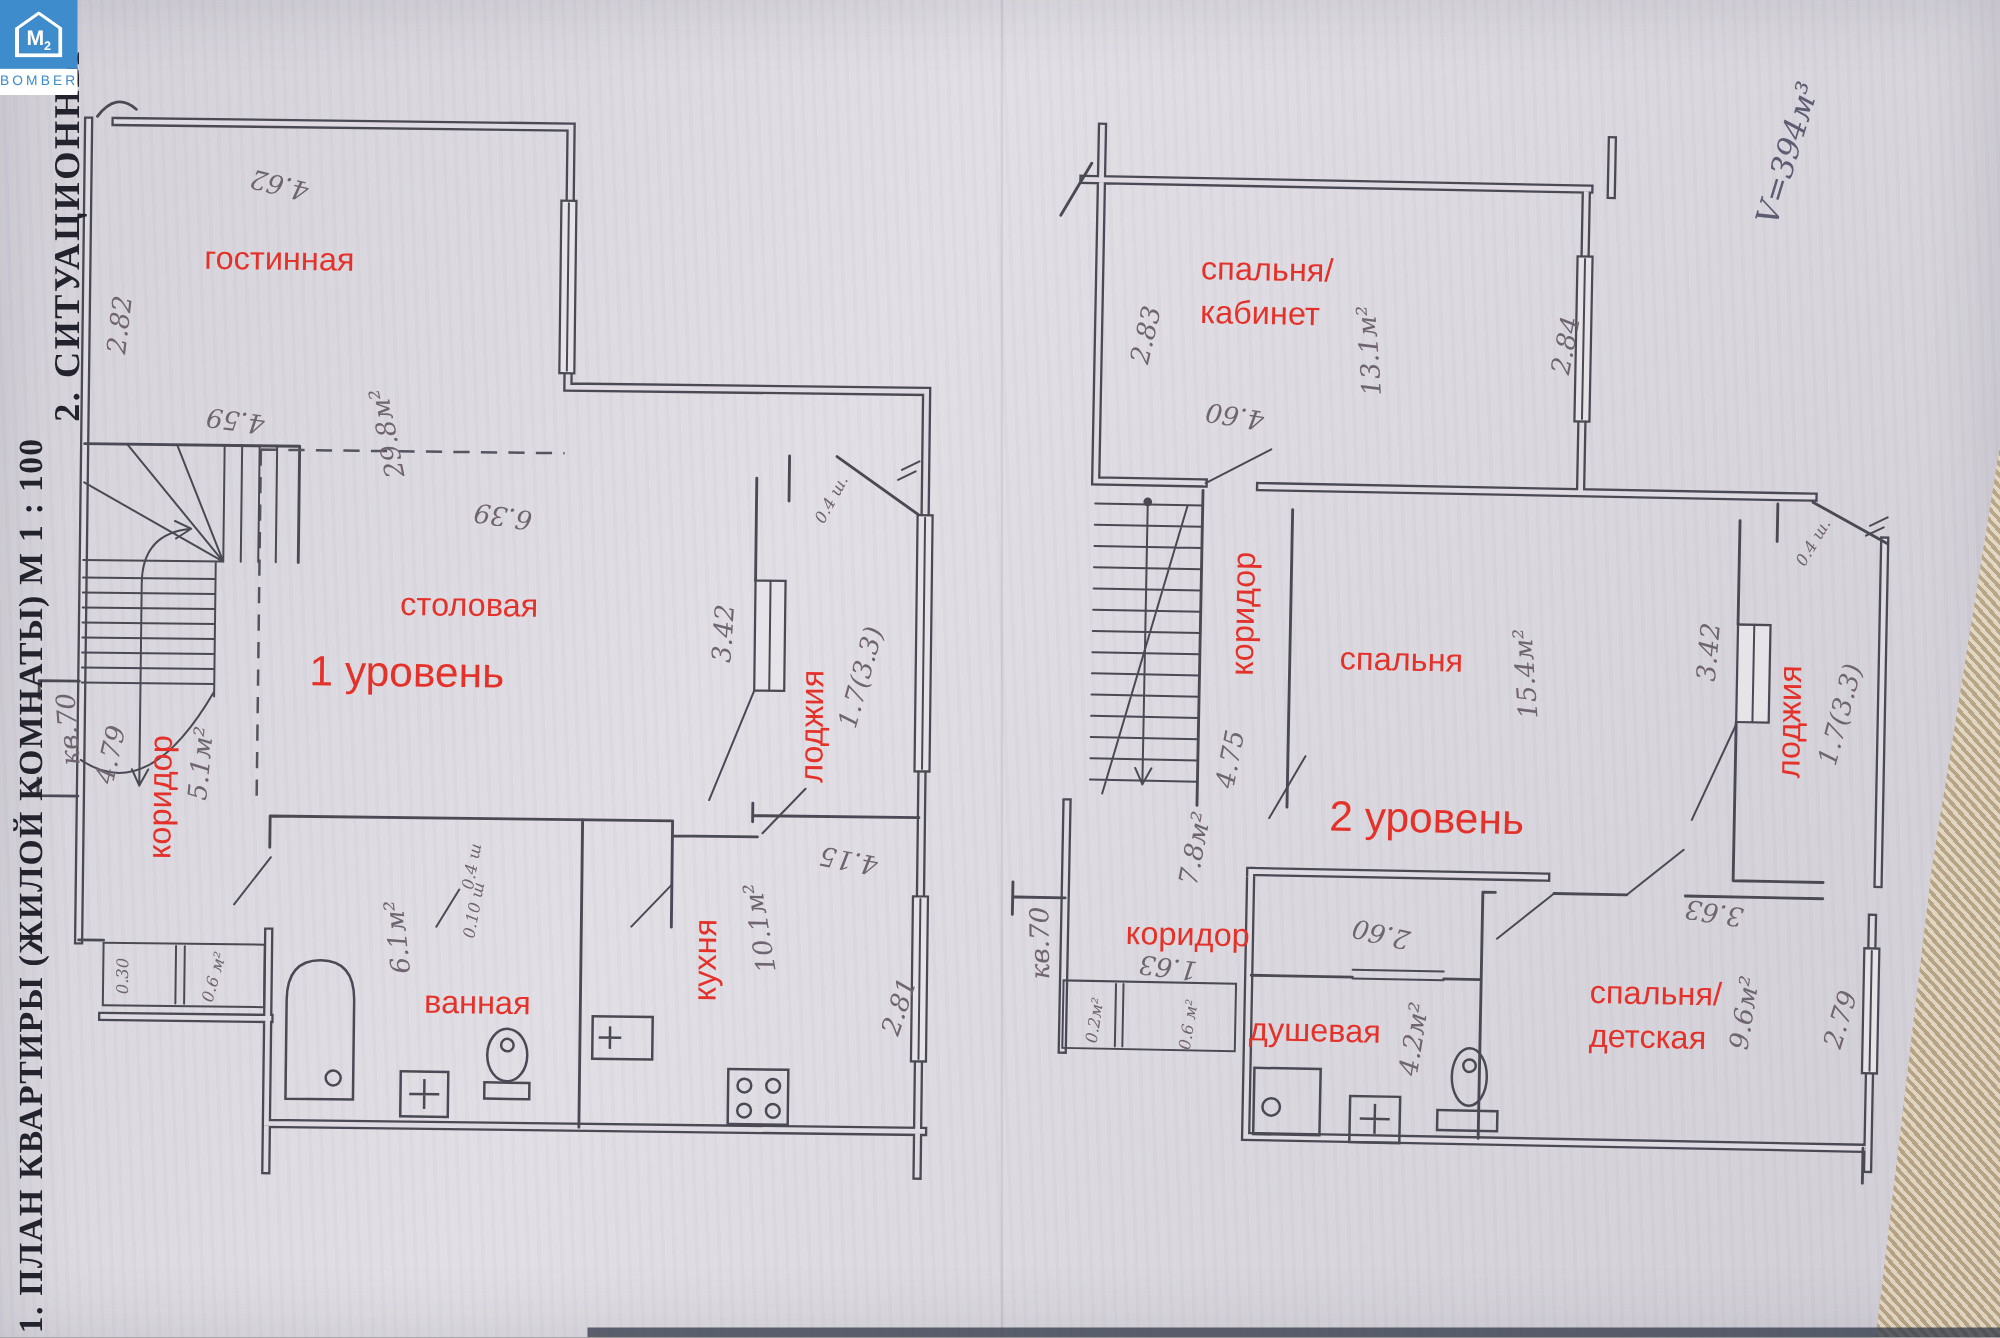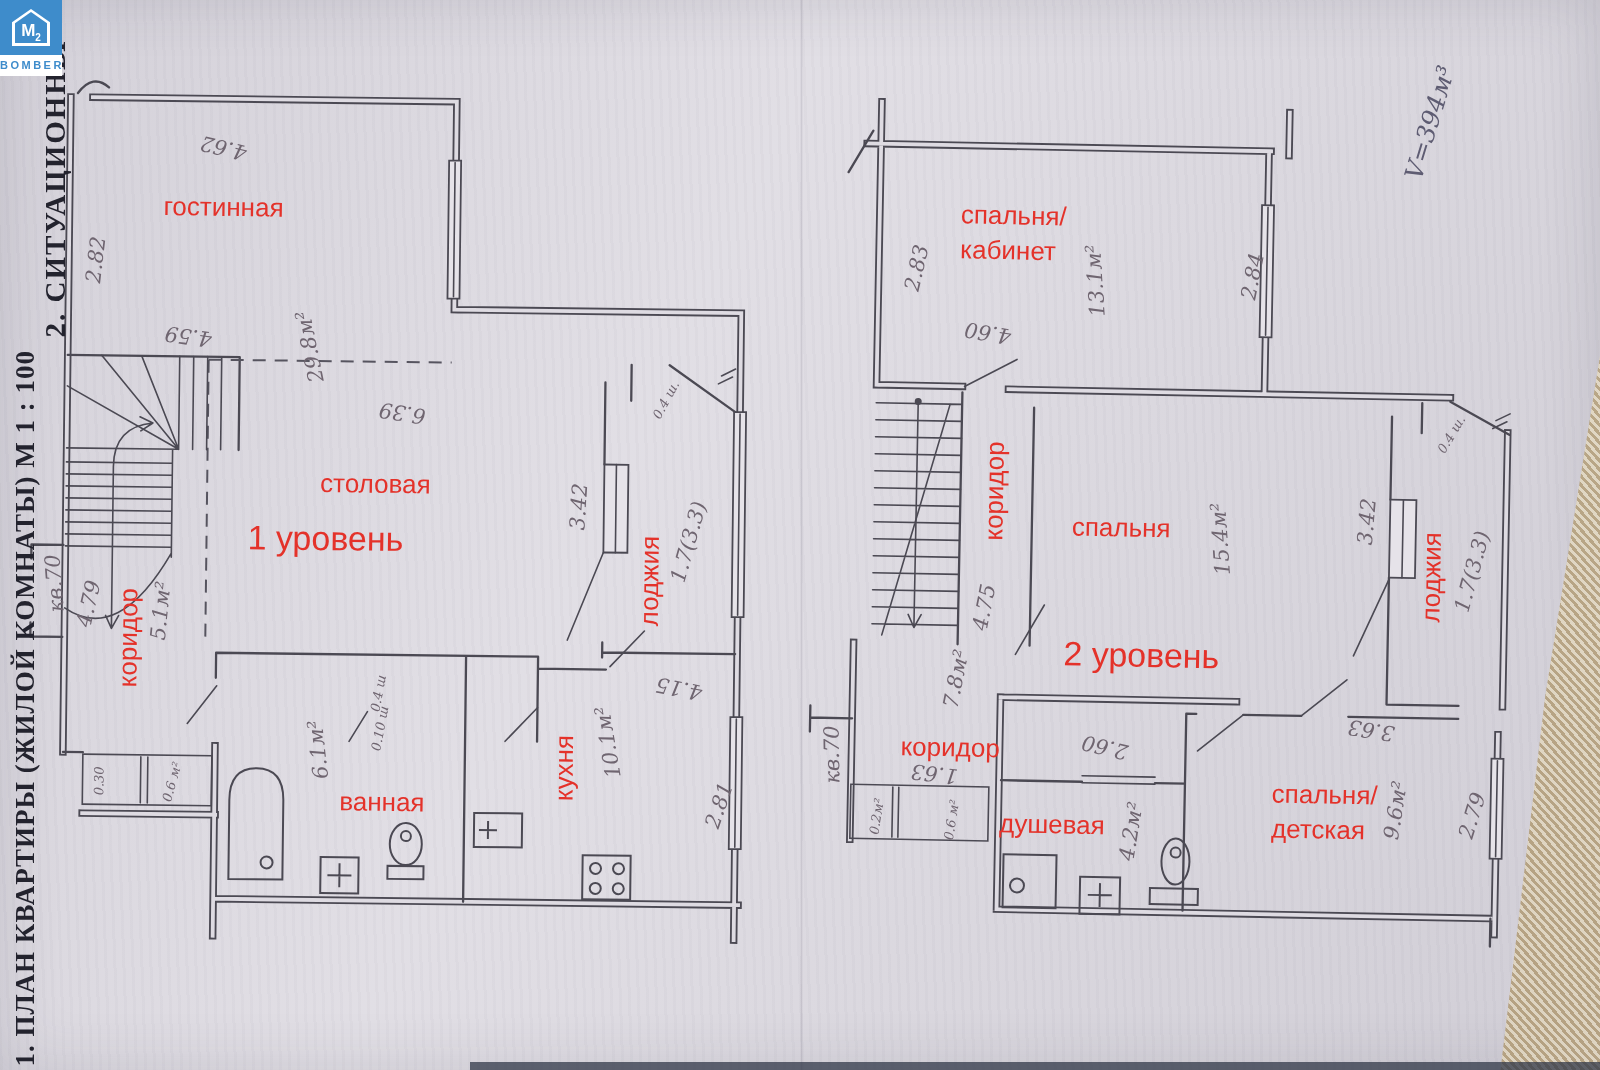--- a/index.html
+++ b/index.html
@@ -40,21 +40,21 @@
   
   .logo{position:absolute;left:0;top:0;}
   .logo-sq{width:62px;height:55px;background:#3e8ccb;position:relative;}
   .house-o{position:absolute;left:12px;top:9px;width:38px;height:37px;background:#fff;
     clip-path:polygon(50% 0,100% 36%,100% 100%,0 100%,0 36%);}
   .house-i{position:absolute;left:3px;top:3px;width:32px;height:31px;background:#3e8ccb;
     clip-path:polygon(50% 0,100% 36%,100% 100%,0 100%,0 36%);
     display:flex;align-items:flex-end;justify-content:center;}
   .house-i span{color:#fff;font-weight:bold;font-size:17px;line-height:1.4;}
   .house-i sup{color:#fff;font-weight:bold;font-size:10px;line-height:1;}
-  .logo-brand{width:62px;height:21px;background:#fff;color:#3e8ccb;font-weight:bold;
+  .logo-brand{width:62px;height:21px;background:#fff;color:#3e8ccb;font-weight:normal;
     font-size:11px;letter-spacing:2.5px;text-align:center;line-height:21px;}
 </style>
 </head>
 <body>
 
 <div class="photo">
 
   <div class="fabric"></div>
   <div class="crease"></div>
 

